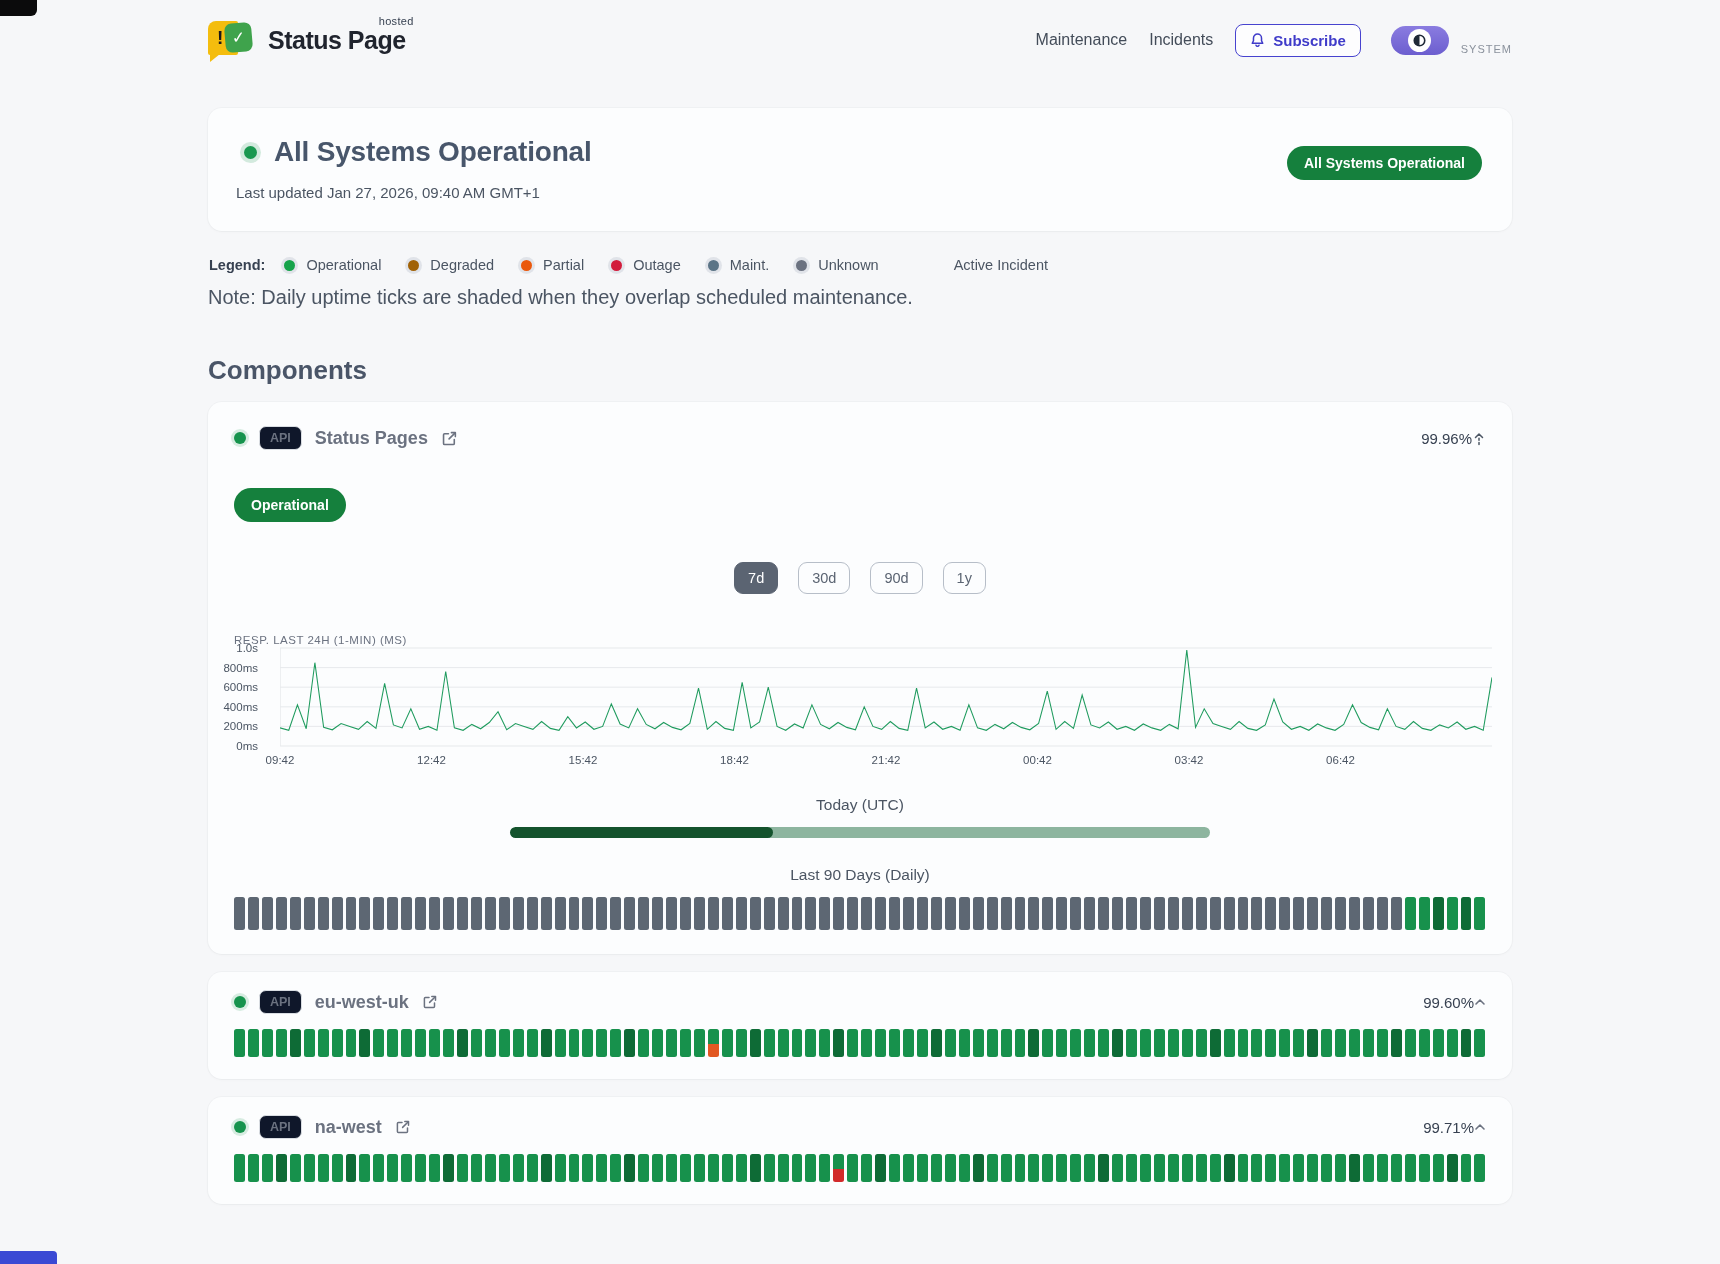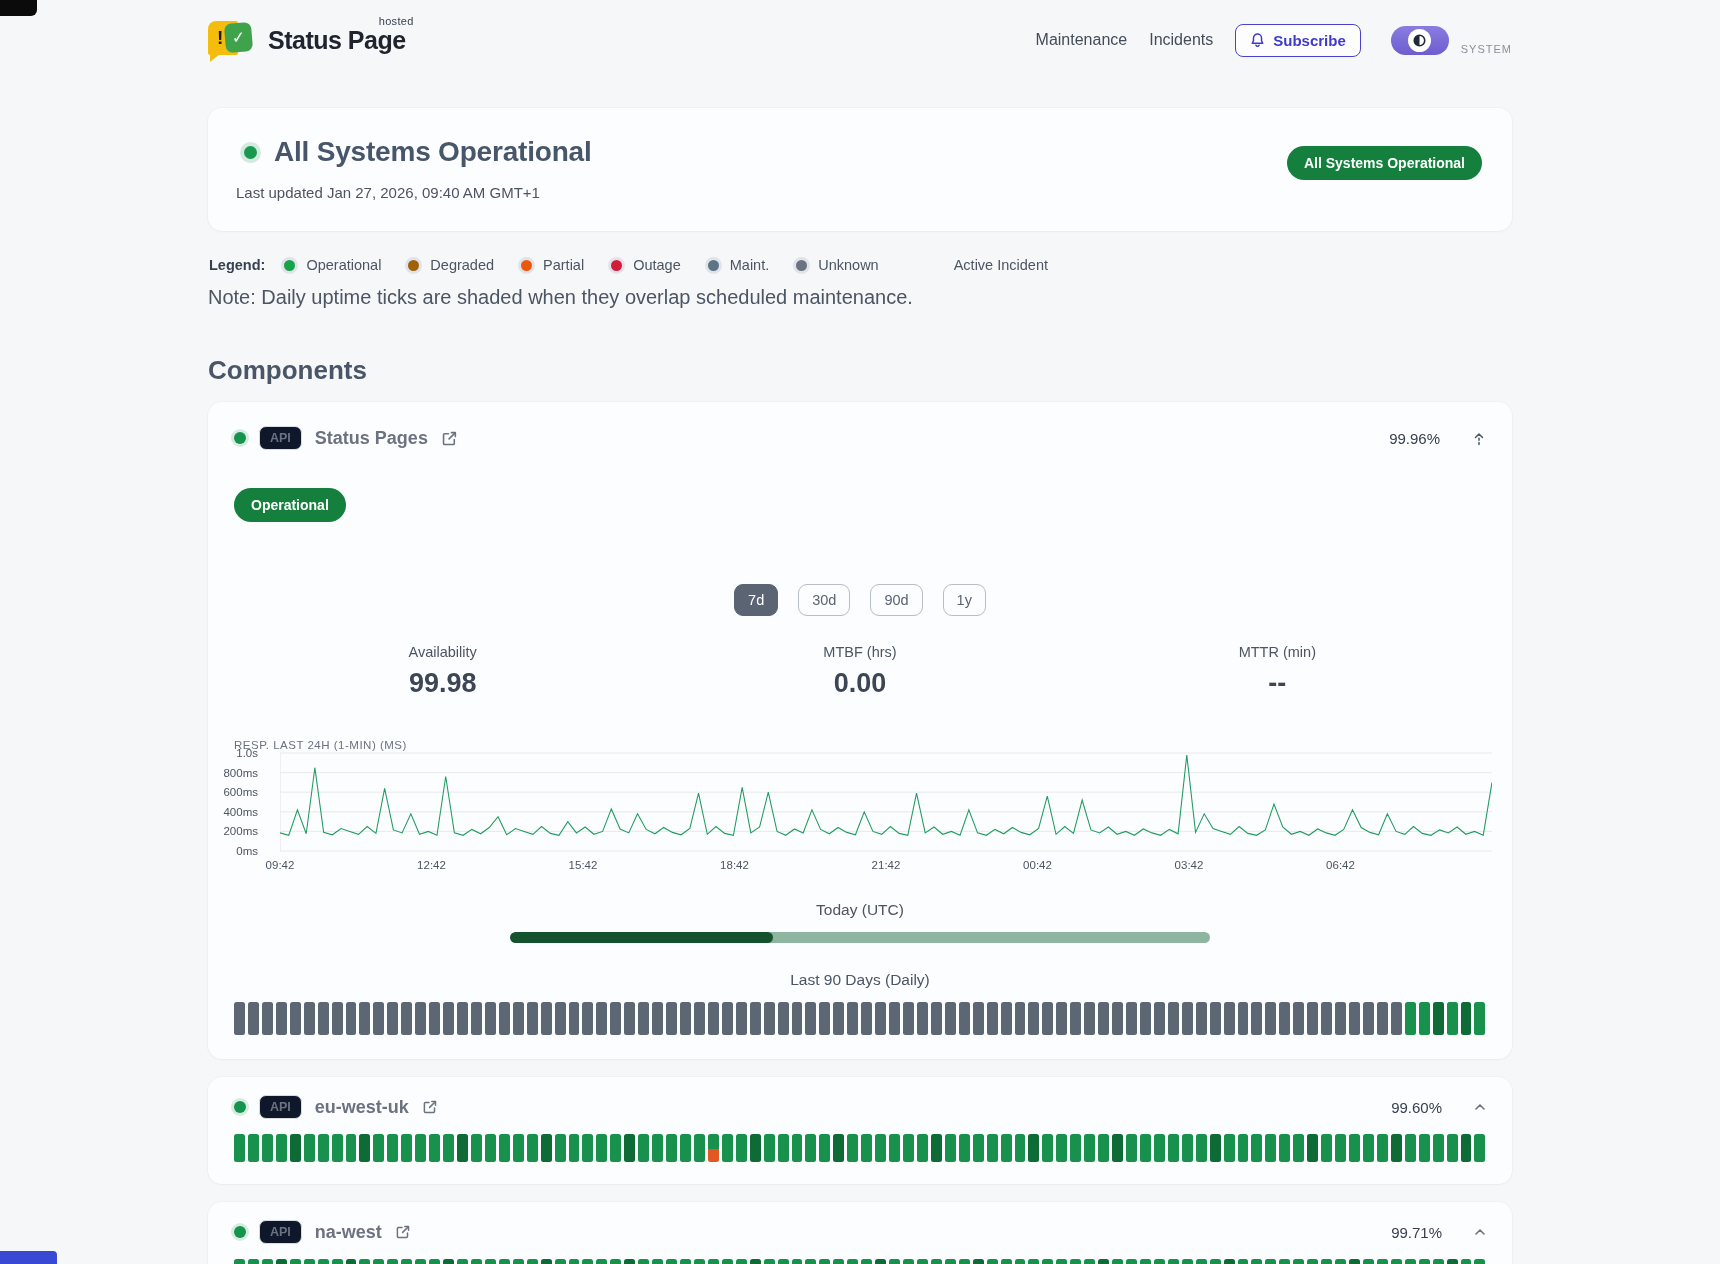--- a/index.html
+++ b/index.html
@@ -57,27 +57,27 @@
   
   .components-title { margin-top:46px; font-size:26px; font-weight:600; color:#4a5568; }
   .card { background:#fcfdfe; border-radius:14px; box-shadow:0 0 0 1px rgba(15,23,42,0.025), 0 1px 3px rgba(15,23,42,0.03); }
   .card-main { margin-top:16px; padding:24px 26px 24px; }
   .card-sub { margin-top:18px; padding:18px 26px 22px; }
   .comp-row { display:flex; align-items:center; gap:13px; }
   .comp-dot { width:12px; height:12px; border-radius:50%; background:#16934d; box-shadow:0 0 0 3px rgba(22,147,77,0.16); }
   .api-badge { background:#0f172a; border:1px solid #d9dde2; color:#6b7280; font-size:12.5px; font-weight:700; padding:4px 10px; border-radius:7px; }
   .comp-name { font-size:18px; font-weight:700; color:#6b7280; }
   .ext-icon { cursor:pointer; display:flex; }
-  .comp-right { margin-left:auto; display:flex; align-items:center; gap:32px; }
+  .comp-right { margin-left:auto; display:flex; align-items:center; gap:0; }
   .uptime { font-size:15px; color:#374151; }
   .icon-btn { cursor:pointer; display:flex; align-items:center; }
 
   .operational-badge-row { margin-top:38px; }
 
-  .ranges { display:flex; justify-content:center; gap:20px; margin-top:62px; }
+  .ranges { display:flex; justify-content:center; gap:20px; margin-top:40px; }
   .range-btn { border:1px solid #b7bec8; color:#5b6472; background:transparent; font-size:14.5px;
     padding:7px 13px; border-radius:9px; cursor:pointer; font-family:inherit; }
   .range-btn.selected { background:#5b6472; color:#fff; border-color:#5b6472; }
 
   .stats { display:flex; margin-top:28px; }
   .stat { flex:1; text-align:center; }
   .stat-label { font-size:14.5px; color:#4b5563; }
   .stat-value { margin-top:8px; font-size:27px; font-weight:600; color:#3d4655; }
 
   .chart-label { margin-top:40px; font-size:11.5px; color:#6b7280; letter-spacing:0.5px; }
@@ -215,34 +215,20 @@
       <span class="badge-green">Operational</span>
     </div>
 
     <div class="ranges">
       <button class="range-btn selected">7d</button>
       <button class="range-btn">30d</button>
       <button class="range-btn">90d</button>
       <button class="range-btn">1y</button>
     </div>
 
-    <div class="stats">
-      <div class="stat">
-        <div class="stat-label">Availability</div>
-        <div class="stat-value">99.98</div>
-      </div>
-      <div class="stat">
-        <div class="stat-label">MTBF (hrs)</div>
-        <div class="stat-value">0.00</div>
-      </div>
-      <div class="stat">
-        <div class="stat-label">MTTR (min)</div>
-        <div class="stat-value">--</div>
-      </div>
-    </div>
 
     <div class="chart-label">RESP. LAST 24H (1-MIN) (MS)</div>
     <div class="chart-wrap">
       <div class="chart-ylabels" id="chart-ylabels">
           <span style="top: 2px;">1.0s</span>
           <span style="top: 21.6px;">800ms</span>
           <span style="top: 41.2px;">600ms</span>
           <span style="top: 60.8px;">400ms</span>
           <span style="top: 80.4px;">200ms</span>
           <span style="top: 100px;">0ms</span>

